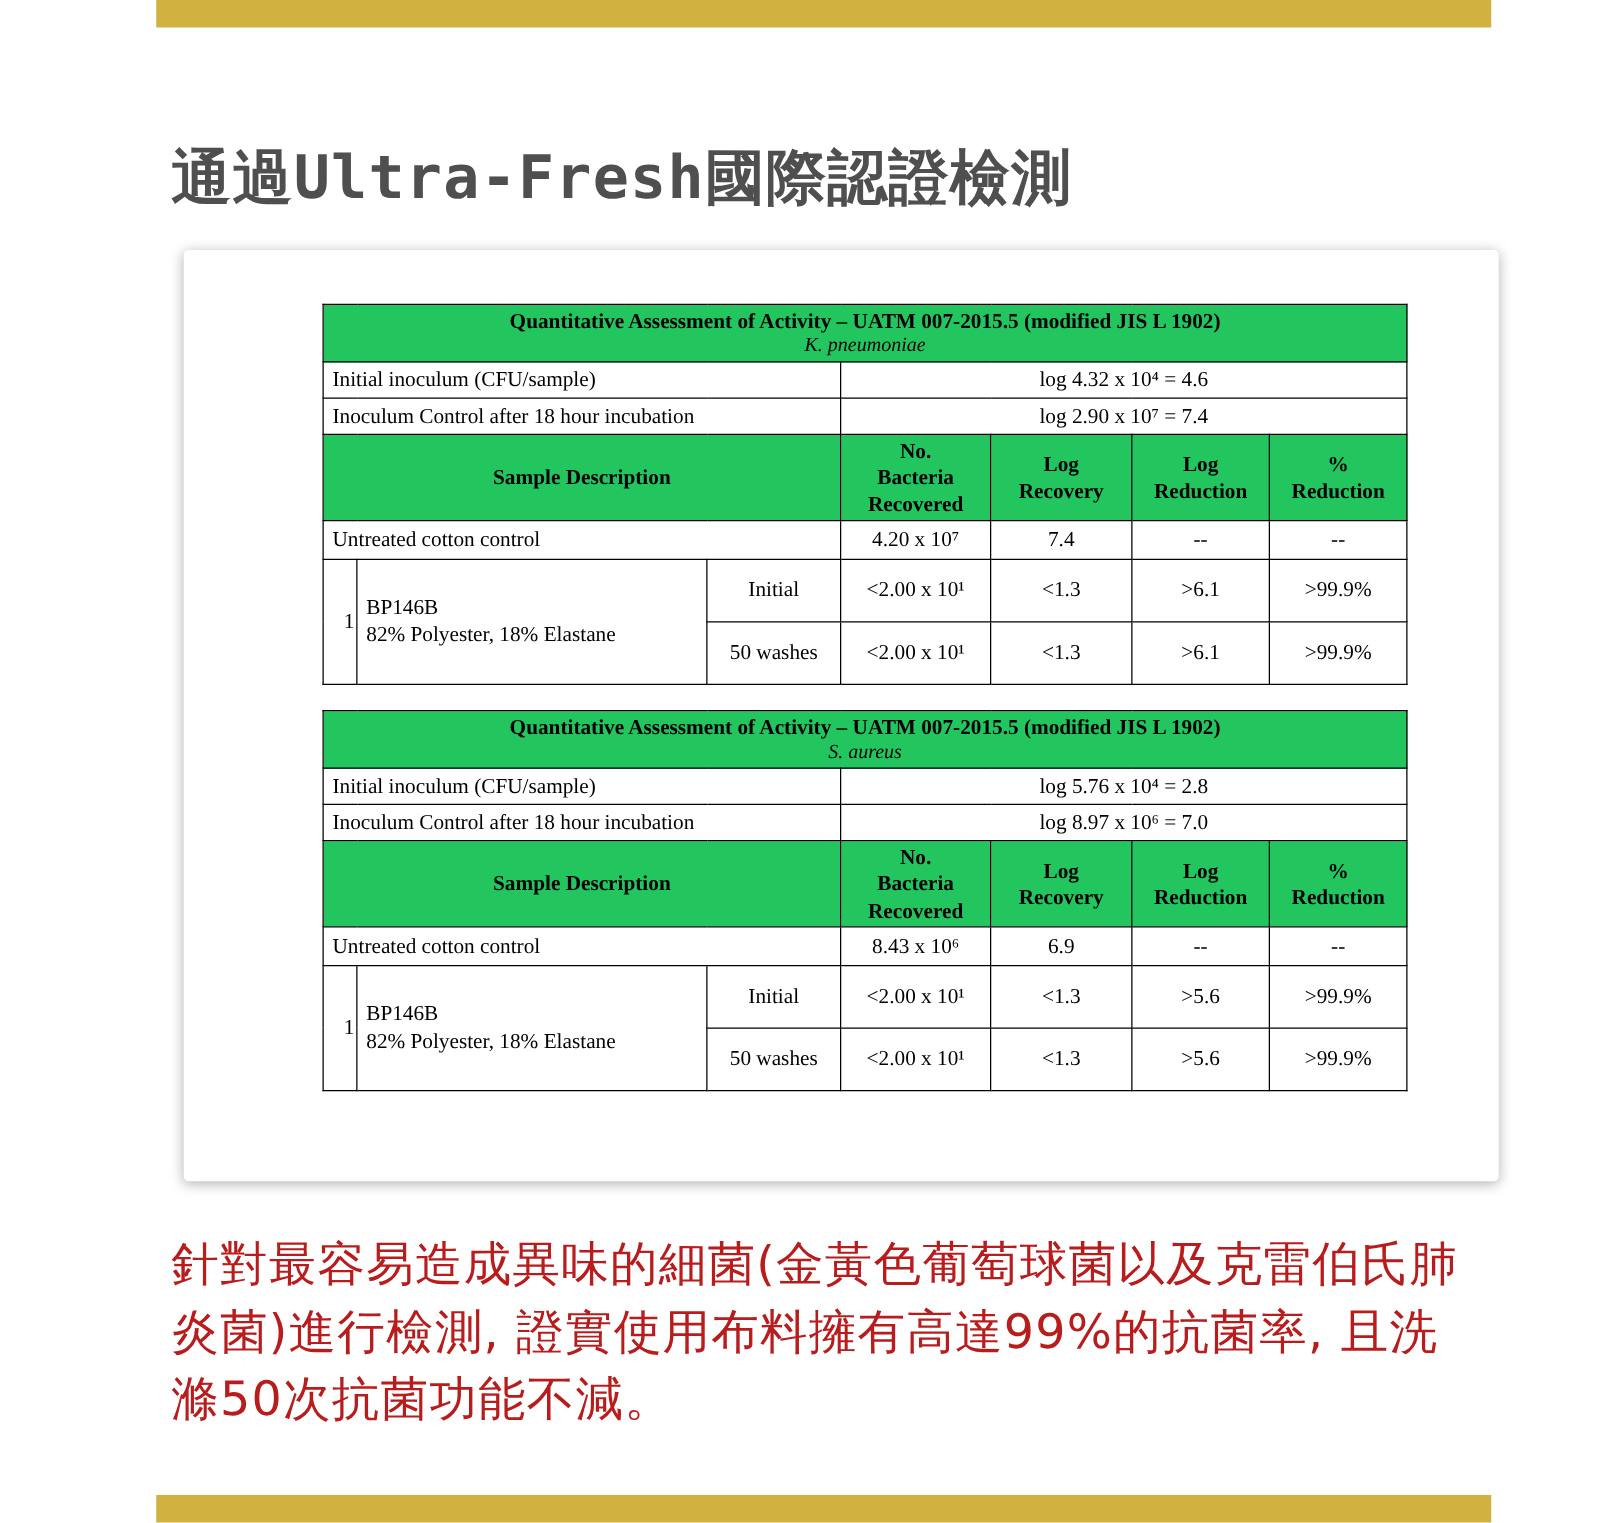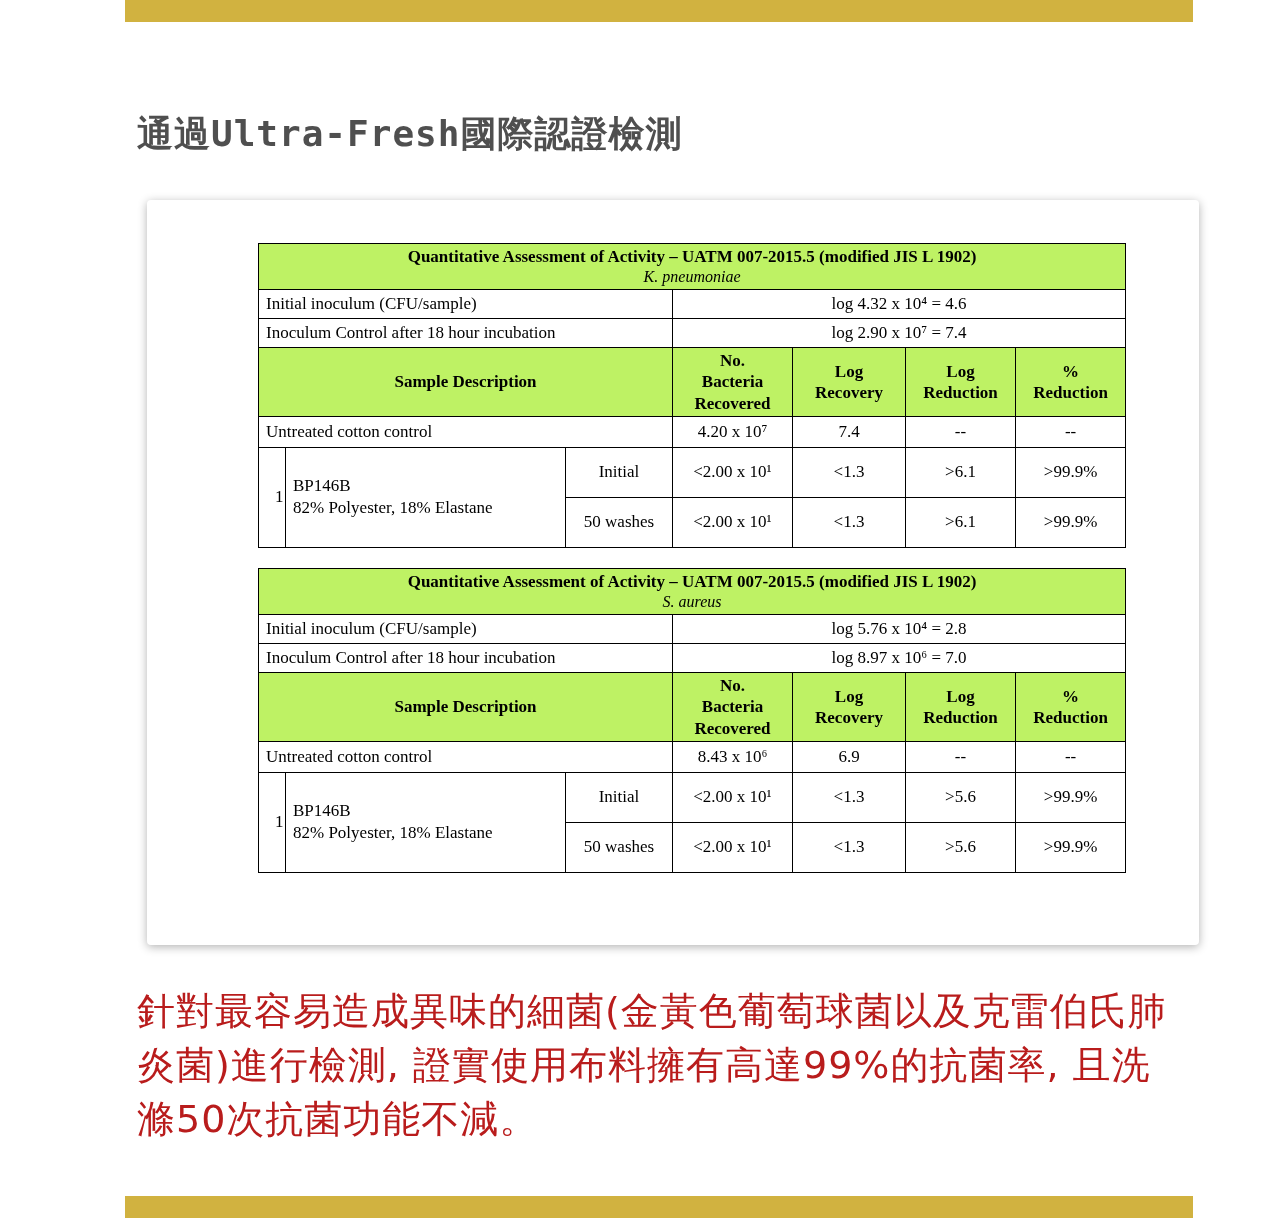--- a/index.html
+++ b/index.html
@@ -11,21 +11,21 @@
     overflow:hidden;
   }
 
   .accent-bar { position:absolute; left:125px; width:1068px; height:22px; background:#d1b240; }
   .accent-top { top:0; }
   .accent-bottom { top:1196px; }
 
   .page-heading {
     position:absolute; left:137px; top:110px;
     font-family:"DejaVu Sans Mono","DejaVu Sans","Liberation Sans",sans-serif;
-    font-size:36px; font-weight:600; color:#4f4f4f; letter-spacing:1px;
+    font-size:48px; font-weight:600; color:#4f4f4f; letter-spacing:1px;
     white-space:nowrap;
   }
 
   .report-card {
     position:absolute; left:147px; top:200px; width:1052px; height:745px;
     background:#ffffff; border-radius:4px;
     box-shadow:0 2px 10px rgba(0,0,0,0.30);
   }
 
   .table-wrap { position:absolute; left:111px; width:867px; }
@@ -41,21 +41,21 @@
     text-align:center; vertical-align:middle;
   }
   col.c-idx  { width:27px; }
   col.c-desc { width:280px; }
   col.c-cond { width:107px; }
   col.c-bact { width:120px; }
   col.c-lrec { width:113px; }
   col.c-lred { width:110px; }
   col.c-pred { width:110px; }
 
-  .gray { background:#bef264; }
+  .gray { background:#22c55e; }
   .left { text-align:left !important; padding-left:7px !important; }
   .pre  { white-space:pre-line; line-height:1.25; }
 
   tr.r-title td { padding:3px 4px; }
   .tbl-title { font-weight:bold; font-size:17px; }
   .organism  { font-style:italic; font-size:16px; margin-top:1px; }
 
   tr.r-info td { height:29px; }
   tr.r-head td { height:66px; font-weight:bold; }
   tr.r-ctrl td { height:31px; }

